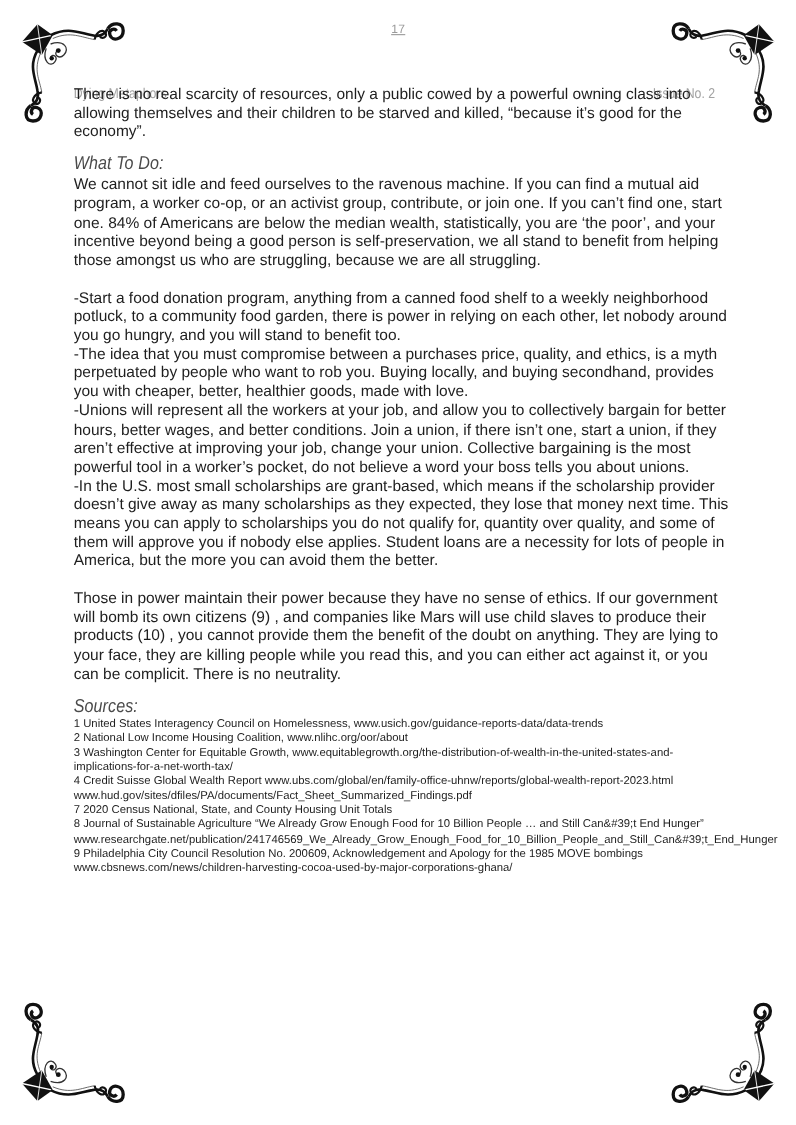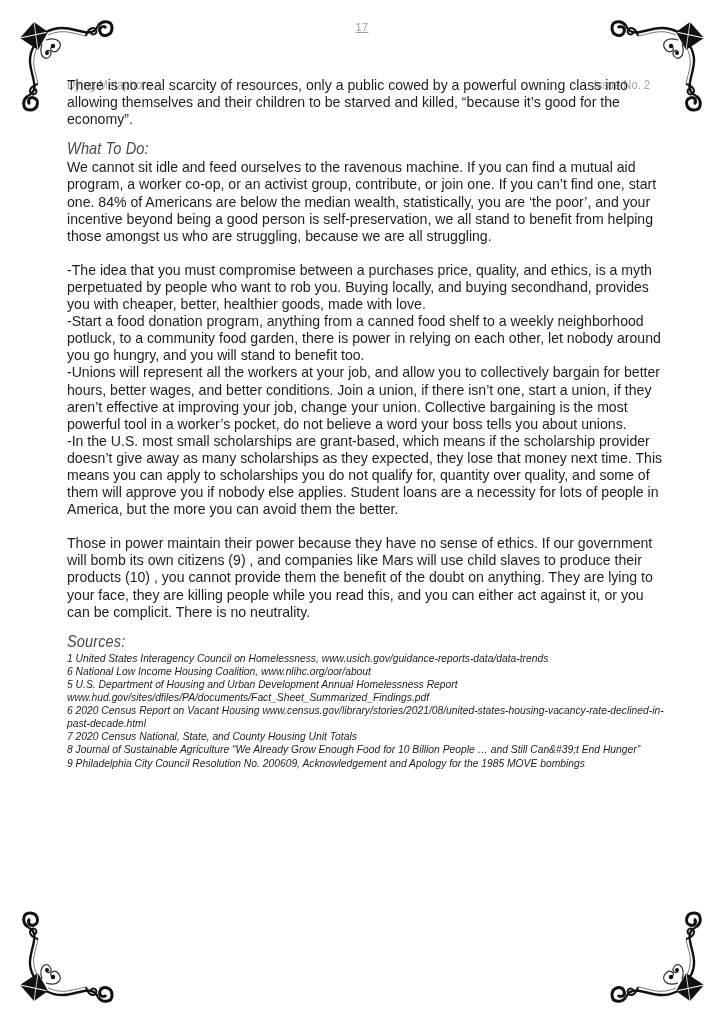--- a/index.html
+++ b/index.html
@@ -5,21 +5,21 @@
     html, body { margin:0; padding:0; background:#ffffff; }
     body { width:724px; height:1023px; position:relative; overflow:hidden; font-family:"Liberation Sans", sans-serif; color:#1e1e1e; }
     .page-number { position:absolute; top:21px; left:0; width:724px; text-align:center; font-size:11px; color:#9a9a9a; font-family:"Liberation Sans", sans-serif; letter-spacing:0.3px;text-decoration:underline; }
     .running-header { position:absolute; top:77px; left:67px; width:582px; font-family:"Liberation Sans", sans-serif; font-size:13px; color:#a3a3a3; transform:scaleX(0.86); transform-origin:left top; }
     .running-header .left { position:absolute; left:0; }
     .running-header .right { position:absolute; right:-96px; }
     .content { position:absolute; left:67px; top:77px; width:600px; font-size:14.1px; line-height:17.1px; }
     .content p { margin:0; }
     .gap-sm { height:17px; }
     .heading { font-family:"Liberation Sans", sans-serif; font-style:italic; font-size:17px; color:#4a4a4a; margin:12px 0 2px 0; transform:scaleX(0.86); transform-origin:left; letter-spacing:0.1px; }
-    .sources { font-size:10.3px; line-height:13.1px; margin-top:2px;font-style:italic; }
+    .sources { font-size:10.3px; line-height:13.1px; margin-top:2px; }
     .sources p { margin:0; }
     .ornament { position:absolute; width:104px; height:104px; }
     .orn-tl { left:12px; top:10px; }
     .orn-tr { right:12px; top:10px; transform:scaleX(-1); }
     .orn-bl { left:12px; bottom:10px; transform:scaleY(-1); }
     .orn-br { right:12px; bottom:10px; transform:scale(-1,-1); }
   </style>
 </head>
 <body>
 
@@ -68,31 +68,33 @@
   <span class="left">Dying Metaphors</span>
   <span class="right">Issue No. 2</span>
 </div>
 
 <div class="content">
   <p>There is no real scarcity of resources, only a public cowed by a powerful owning class into allowing themselves and their children to be starved and killed, “because it’s good for the economy”.</p>
 
   <div class="heading">What To Do:</div>
   <p>We cannot sit idle and feed ourselves to the ravenous machine. If you can find a mutual aid program, a worker co-op, or an activist group, contribute, or join one. If you can’t find one, start one. 84% of Americans are below the median wealth, statistically, you are ‘the poor’, and your incentive beyond being a good person is self-preservation, we all stand to benefit from helping those amongst us who are struggling, because we are all struggling.</p>
   <div class="gap-sm"></div>
+  <p>-Start a food donation program, anything from a canned food shelf to a weekly neighborhood potluck, to a community food garden, there is power in relying on each other, let nobody around you go hungry, and you will stand to benefit too.</p>
   <p>-The idea that you must compromise between a purchases price, quality, and ethics, is a myth perpetuated by people who want to rob you. Buying locally, and buying secondhand, provides you with cheaper, better, healthier goods, made with love.</p>
-  <p>-Start a food donation program, anything from a canned food shelf to a weekly neighborhood potluck, to a community food garden, there is power in relying on each other, let nobody around you go hungry, and you will stand to benefit too.</p>
   <p>-Unions will represent all the workers at your job, and allow you to collectively bargain for better hours, better wages, and better conditions. Join a union, if there isn’t one, start a union, if they aren’t effective at improving your job, change your union. Collective bargaining is the most powerful tool in a worker’s pocket, do not believe a word your boss tells you about unions.</p>
   <p>-In the U.S. most small scholarships are grant-based, which means if the scholarship provider doesn’t give away as many scholarships as they expected, they lose that money next time. This means you can apply to scholarships you do not qualify for, quantity over quality, and some of them will approve you if nobody else applies. Student loans are a necessity for lots of people in America, but the more you can avoid them the better.</p>
   <div class="gap-sm"></div>
   <p>Those in power maintain their power because they have no sense of ethics. If our government will bomb its own citizens (9) , and companies like Mars will use child slaves to produce their products (10) , you cannot provide them the benefit of the doubt on anything. They are lying to your face, they are killing people while you read this, and you can either act against it, or you can be complicit. There is no neutrality.</p>
 
   <div class="heading">Sources:</div>
   <div class="sources">
     <p>1 United States Interagency Council on Homelessness, www.usich.gov/guidance-reports-data/data-trends</p>
-    <p>6 National Low Income Housing Coalition, www.nlihc.org/oor/about</p>
-    <p>5 U.S. Department of Housing and Urban Development Annual Homelessness Report</p>
+    <p>2 National Low Income Housing Coalition, www.nlihc.org/oor/about</p>
+    <p>3 Washington Center for Equitable Growth, www.equitablegrowth.org/the-distribution-of-wealth-in-the-united-states-and-implications-for-a-net-worth-tax/</p>
+    <p>4 Credit Suisse Global Wealth Report www.ubs.com/global/en/family-office-uhnw/reports/global-wealth-report-2023.html</p>
     <p>www.hud.gov/sites/dfiles/PA/documents/Fact_Sheet_Summarized_Findings.pdf</p>
-    <p>6 2020 Census Report on Vacant Housing www.census.gov/library/stories/2021/08/united-states-housing-vacancy-rate-declined-in-past-decade.html</p>
     <p>7 2020 Census National, State, and County Housing Unit Totals</p>
     <p>8 Journal of Sustainable Agriculture “We Already Grow Enough Food for 10 Billion People … and Still Can&amp;#39;t End Hunger”</p>
+    <p>www.researchgate.net/publication/241746569_We_Already_Grow_Enough_Food_for_10_Billion_People_and_Still_Can&amp;#39;t_End_Hunger</p>
     <p>9 Philadelphia City Council Resolution No. 200609, Acknowledgement and Apology for the 1985 MOVE bombings</p>
+    <p>www.cbsnews.com/news/children-harvesting-cocoa-used-by-major-corporations-ghana/</p>
   </div>
 </div>
 
 </body></html>

